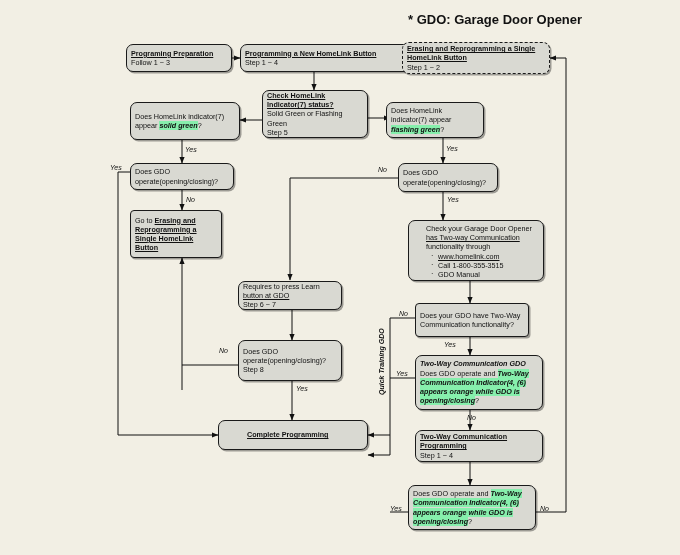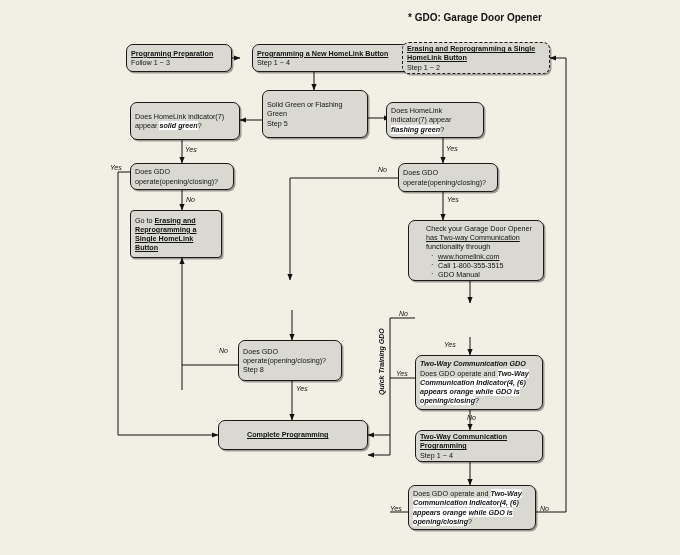--- a/index.html
+++ b/index.html
@@ -25,34 +25,34 @@
     padding:3px 4px;
     box-shadow:1.5px 1.5px 0 rgba(0,0,0,0.35);
   }
   .node.square{border-radius:4px;}
   .node.dashed{border-style:dashed;}
   .node.center{display:flex;align-items:center;justify-content:flex-start;text-align:center;padding-left:28px;}
   .node.vcenter{display:flex;flex-direction:column;justify-content:center;}
 
   .u{text-decoration:underline;}
   .b{font-weight:bold;}
-  .hl{background:#ffffff;}
+  .hl{background:#86efac;}
   .bi{font-weight:bold;font-style:italic;}
 
   .lbl{
     position:absolute;
     font-size:7px;
     font-style:italic;
     color:#111;
     white-space:nowrap;
     line-height:8px;
   }
   .note{
     position:absolute;
-    font-size:10px;
+    font-size:13px;
     font-weight:bold;
     color:#111;
     white-space:nowrap;
   }
   .vlabel{
     position:absolute;
     font-size:7px;
     font-style:italic;
     font-weight:bold;
     color:#111;
@@ -129,31 +129,32 @@
     </g>
   </svg>
 
   <div class="note" style="left:408px;top:12px;">* GDO: Garage Door Opener</div>
 
   <div class="node vcenter" style="left:126px;top:44px;width:106px;height:28px;">
     <div class="u b">Programing Preparation</div>
     <div>Follow 1 ~ 3</div>
   </div>
 
-  <div class="node vcenter" style="left:252px;top:44px;width:173px;height:28px;">
+  <div class="node vcenter" style="left:240px;top:44px;width:173px;height:28px;">
     <div class="u b">Programming a New HomeLink Button</div>
     <div>Step 1 ~ 4</div>
   </div>
 
   <div class="node dashed vcenter" style="left:402px;top:42px;width:148px;height:32px;">
     <div class="u b">Erasing and Reprogramming a Single HomeLink Button</div>
     <div>Step 1 ~ 2</div>
   </div>
 
   <div class="node vcenter" style="left:262px;top:90px;width:106px;height:48px;">
+    <div class="u b">Check HomeLink Indicator(7) status?</div>
     <div>Solid Green or Flashing Green</div>
     <div>Step 5</div>
   </div>
 
   <div class="node vcenter" style="left:130px;top:102px;width:110px;height:38px;">
     <div><span>Does HomeLink indicator(7) appear </span><span class="bi hl">solid green</span><span>?</span></div>
   </div>
 
   <div class="node vcenter" style="left:386px;top:102px;width:98px;height:36px;">
     <div><span>Does HomeLink indicator(7) appear </span><span class="bi hl">flashing green</span><span>?</span></div>
@@ -175,26 +176,34 @@
     <div>Check your Garage Door Opener</div>
     <div class="u">has Two-way Communication</div>
     <div>functionality through</div>
     <ul class="bul">
       <li class="u">www.homelink.com</li>
       <li>Call 1-800-355-3515</li>
       <li>GDO Manual</li>
     </ul>
   </div>
 
+  <div class="node vcenter" style="left:238px;top:281px;width:104px;height:29px;">
+    <div>Requires to press Learn</div>
+    <div class="u">button at GDO</div>
+    <div>Step 6 ~ 7</div>
+  </div>
 
   <div class="node vcenter" style="left:238px;top:340px;width:104px;height:41px;">
     <div>Does GDO operate(opening/closing)?</div>
     <div>Step 8</div>
   </div>
 
+  <div class="node square vcenter" style="left:415px;top:303px;width:114px;height:34px;">
+    <div>Does your GDO have Two-Way Communication functionality?</div>
+  </div>
 
   <div class="node vcenter" style="left:415px;top:355px;width:128px;height:55px;">
     <div class="bi">Two-Way Communication GDO</div>
     <div><span>Does GDO operate and </span><span class="bi hl">Two-Way Communication Indicator(4, (6) appears orange while GDO is opening/closing</span><span>?</span></div>
   </div>
 
   <div class="node vcenter" style="left:415px;top:430px;width:128px;height:32px;">
     <div class="u b">Two-Way Communication Programming</div>
     <div>Step 1 ~ 4</div>
   </div>

